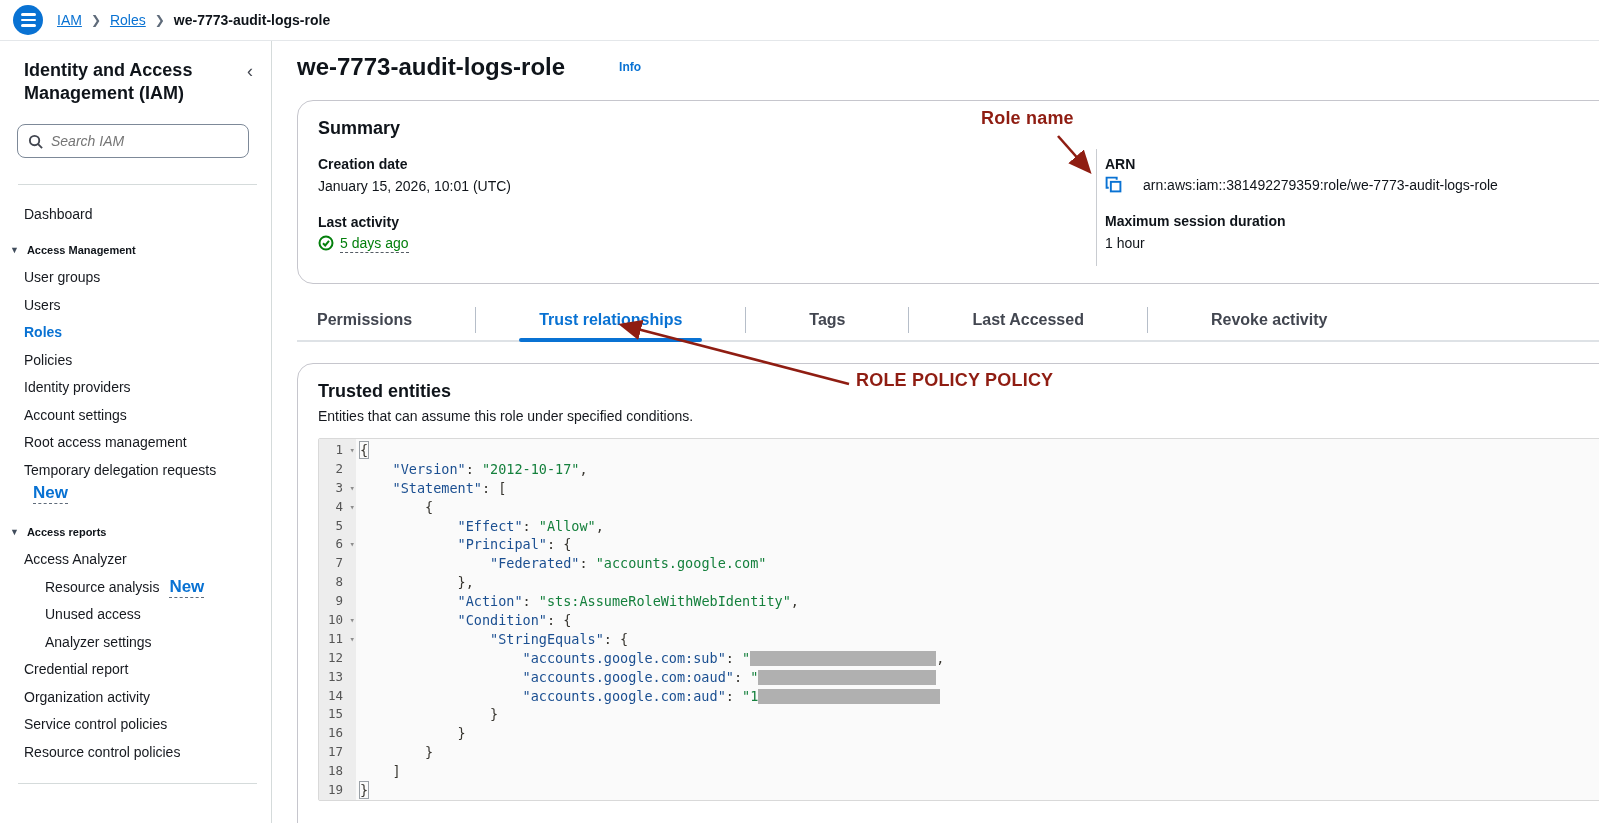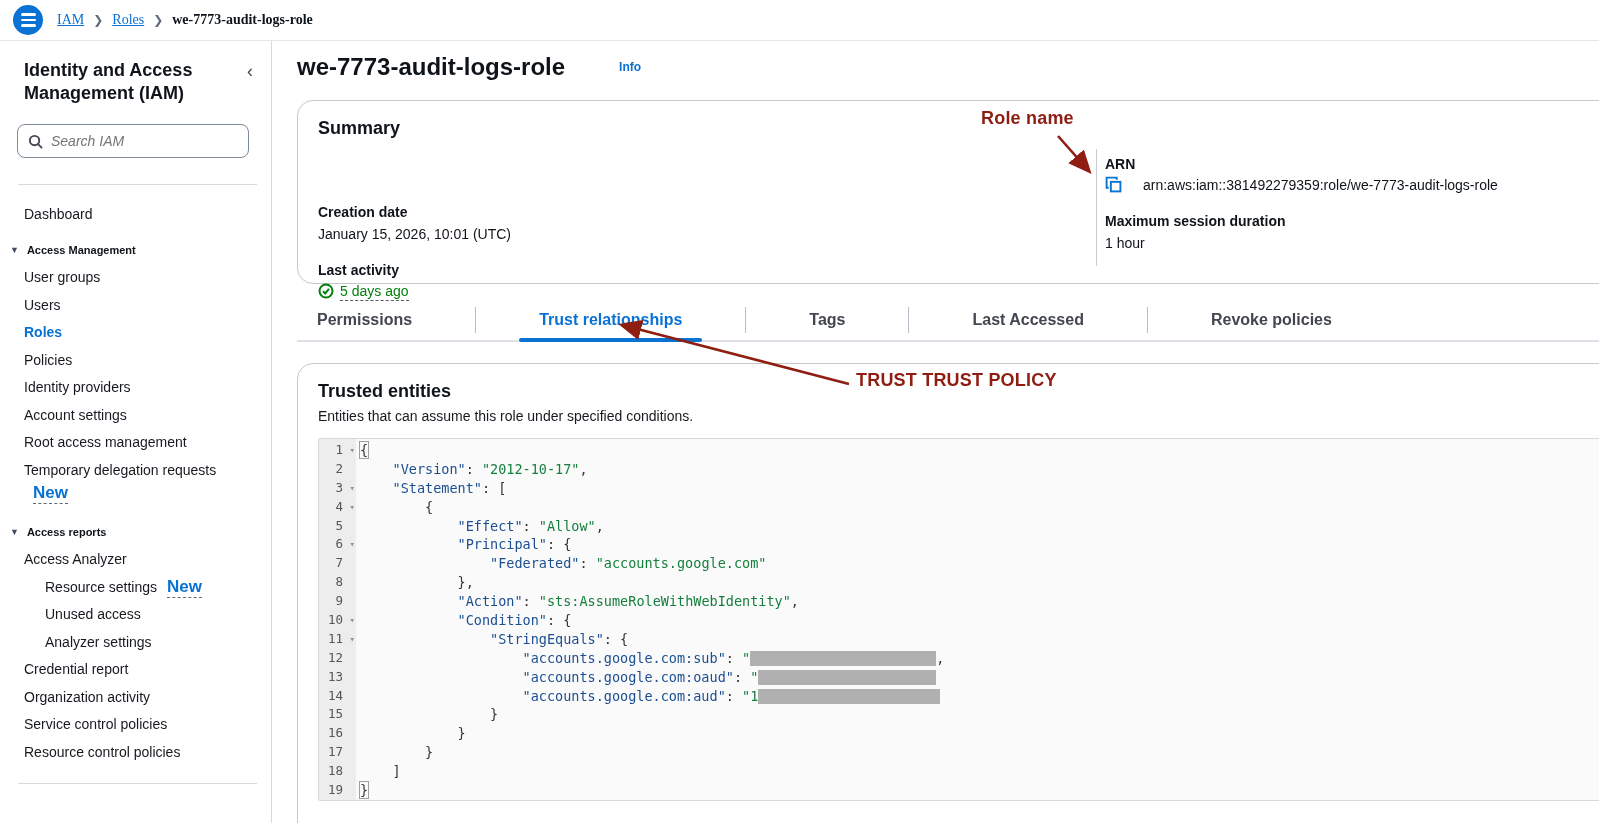--- a/index.html
+++ b/index.html
@@ -5,21 +5,21 @@
   * { margin:0; padding:0; box-sizing:border-box; }
   html,body { width:1599px; height:823px; overflow:hidden; background:#fff;
     font-family:"Liberation Sans", sans-serif; color:#0f141a; }
 
   
   .topbar { position:absolute; left:0; top:0; width:1599px; height:41px; background:#fff;
     border-bottom:1px solid #e4e7ea; display:flex; align-items:center; z-index:5; }
   .hamburger { width:30px; height:30px; border-radius:50%; background:#0972d3; margin-left:13px;
     display:flex; flex-direction:column; justify-content:center; align-items:center; gap:3px; cursor:pointer; }
   .hamburger i { display:block; width:15px; height:2.5px; background:#fff; border-radius:2px; }
-  .crumbs { display:flex; align-items:center; margin-left:14px; font-size:14px; gap:9px;font-family:Liberation Serif, serif; }
+  .crumbs { display:flex; align-items:center; margin-left:14px; font-size:14px; gap:9px; }
   .crumb-link { color:#0972d3; text-decoration:underline; cursor:pointer; }
   .crumb-sep { color:#5f6b7a; font-size:12px; }
   .crumb-cur { color:#0f141a; font-weight:700; }
 
   
   .sidebar { position:absolute; left:0; top:41px; width:272px; height:782px; background:#fff;
     border-right:1px solid #d5dbdb; }
   .sb-head { position:relative; margin:18px 20px 0 24px; }
   .sb-title { font-size:18px; font-weight:700; line-height:23px; width:200px; }
   .sb-collapse { position:absolute; right:-2px; top:2px; color:#424650; font-size:18px; cursor:pointer; }
@@ -43,21 +43,21 @@
   
   .page-title { position:absolute; left:297px; top:53px; font-size:24px; font-weight:700; }
   .info-link { font-size:12px; font-weight:700; color:#0972d3; margin-left:12px; vertical-align:4px; cursor:pointer;padding-left:42px; }
 
   .card { position:absolute; background:#fff; border:1px solid #c6c6cd; border-radius:16px; }
   .summary-card { left:297px; top:100px; width:1343px; height:184px; }
   .card h2 { font-size:18px; font-weight:700; }
   .sum-head { position:absolute; left:20px; top:17px; }
   .fld-label { font-size:14px; font-weight:700; }
   .fld-value { font-size:14px; margin-top:6px; }
-  .sum-col1 { position:absolute; left:20px; top:55px;margin-top:48px; }
+  .sum-col1 { position:absolute; left:20px; top:55px; }
   .sum-col1 .row2 { margin-top:20px; }
   .sum-vdiv { position:absolute; left:798px; top:48px; width:1px; height:117px; background:#c9ccd1; }
   .sum-col2 { position:absolute; left:807px; top:55px; }
   .last-activity { display:flex; align-items:flex-start; gap:6px; margin-top:5px; }
   .green-link { color:#037f0c; font-size:14px; border-bottom:1.5px dashed #545b64; padding-bottom:1px; cursor:pointer; }
   .arn-row { display:flex; align-items:center; gap:21px; margin-top:4px; }
   .arn-text { font-size:14px; }
   .copy-btn { cursor:pointer; display:flex; }
 
   
@@ -144,21 +144,21 @@
   <div class="sb-item">Account settings</div>
   <div class="sb-item">Root access management</div>
   <div class="sb-item">Temporary delegation requests</div>
   <div class="new-below"><span class="newtag">New</span></div>
 
   <div class="sb-section">
     <span class="tri">▼</span>
     <span class="lbl">Access reports</span>
   </div>
   <div class="sb-item">Access Analyzer</div>
-  <div class="sb-item sb-sub" style="margin-left:45px;"><span>Resource settings</span><span class="newtag inline-new">New</span></div>
+  <div class="sb-item sb-sub" style="margin-left:45px;"><span>Resource analysis</span><span class="newtag inline-new">New</span></div>
   <div class="sb-item" style="margin-left:45px;">Unused access</div>
   <div class="sb-item" style="margin-left:45px;">Analyzer settings</div>
   <div class="sb-item">Credential report</div>
   <div class="sb-item">Organization activity</div>
   <div class="sb-item">Service control policies</div>
   <div class="sb-item">Resource control policies</div>
   <div class="sb-div" style="margin-top:24px;"></div>
 </div>
 
 <h1 class="page-title"><span>we-7773-audit-logs-role</span><span class="info-link">Info</span></h1>
@@ -200,21 +200,21 @@
 
 <div class="tabs">
   <div class="tab first">Permissions</div>
   <div class="tab-sep"></div>
   <div class="tab active">Trust relationships</div>
   <div class="tab-sep"></div>
   <div class="tab">Tags</div>
   <div class="tab-sep"></div>
   <div class="tab">Last Accessed</div>
   <div class="tab-sep"></div>
-  <div class="tab">Revoke policies</div>
+  <div class="tab">Revoke activity</div>
 </div>
 
 <div class="card trusted-card">
   <h2 class="tr-head">Trusted entities</h2>
   <div class="tr-desc">Entities that can assume this role under specified conditions.</div>
   <div class="editor">
     <div class="gutter">
         <div class="gl">1<span class="fold">▾</span></div>
         <div class="gl">2</div>
         <div class="gl">3<span class="fold">▾</span></div>
@@ -233,21 +233,21 @@
         <div class="gl">16</div>
         <div class="gl">17</div>
         <div class="gl">18</div>
         <div class="gl">19</div>
       </div>
     <pre class="code"><div class="cl"><span class="pb">{</span></div><div class="cl"><span class="p">    </span><span class="k">"Version"</span><span class="p">: </span><span class="v">"2012-10-17"</span><span class="p">,</span></div><div class="cl"><span class="p">    </span><span class="k">"Statement"</span><span class="p">: [</span></div><div class="cl"><span class="p">        {</span></div><div class="cl"><span class="p">            </span><span class="k">"Effect"</span><span class="p">: </span><span class="v">"Allow"</span><span class="p">,</span></div><div class="cl"><span class="p">            </span><span class="k">"Principal"</span><span class="p">: {</span></div><div class="cl"><span class="p">                </span><span class="k">"Federated"</span><span class="p">: </span><span class="v">"accounts.google.com"</span></div><div class="cl"><span class="p">            },</span></div><div class="cl"><span class="p">            </span><span class="k">"Action"</span><span class="p">: </span><span class="v">"sts:AssumeRoleWithWebIdentity"</span><span class="p">,</span></div><div class="cl"><span class="p">            </span><span class="k">"Condition"</span><span class="p">: {</span></div><div class="cl"><span class="p">                </span><span class="k">"StringEquals"</span><span class="p">: {</span></div><div class="cl"><span class="p">                    </span><span class="k">"accounts.google.com:sub"</span><span class="p">: </span><span class="v">"</span><span class="redact" style="width: 186px;"></span><span class="p">,</span></div><div class="cl"><span class="p">                    </span><span class="k">"accounts.google.com:oaud"</span><span class="p">: </span><span class="v">"</span><span class="redact" style="width: 178px;"></span></div><div class="cl"><span class="p">                    </span><span class="k">"accounts.google.com:aud"</span><span class="p">: </span><span class="v">"1</span><span class="redact" style="width: 182px;"></span></div><div class="cl"><span class="p">                }</span></div><div class="cl"><span class="p">            }</span></div><div class="cl"><span class="p">        }</span></div><div class="cl"><span class="p">    ]</span></div><div class="cl"><span class="pb">}</span></div></pre>
   </div>
 </div>
 
 <div class="ann ann-role">Role name</div>
-<div class="ann ann-policy">TRUST TRUST POLICY</div>
+<div class="ann ann-policy">ROLE POLICY POLICY</div>
 <svg class="overlay" width="1599" height="823" viewBox="0 0 1599 823">
   <defs>
     <marker id="ah" markerWidth="9" markerHeight="8" refX="7.5" refY="4" orient="auto">
       <path d="M0,0 L9,4 L0,8 Z" fill="#8f1d12"></path>
     </marker>
   </defs>
   <line x1="1058" y1="136" x2="1089" y2="171" stroke="#8f1d12" stroke-width="2.6" marker-end="url(#ah)"></line>
   <line x1="849" y1="384" x2="622" y2="325" stroke="#8f1d12" stroke-width="2.6" marker-end="url(#ah)"></line>
 </svg>
 

